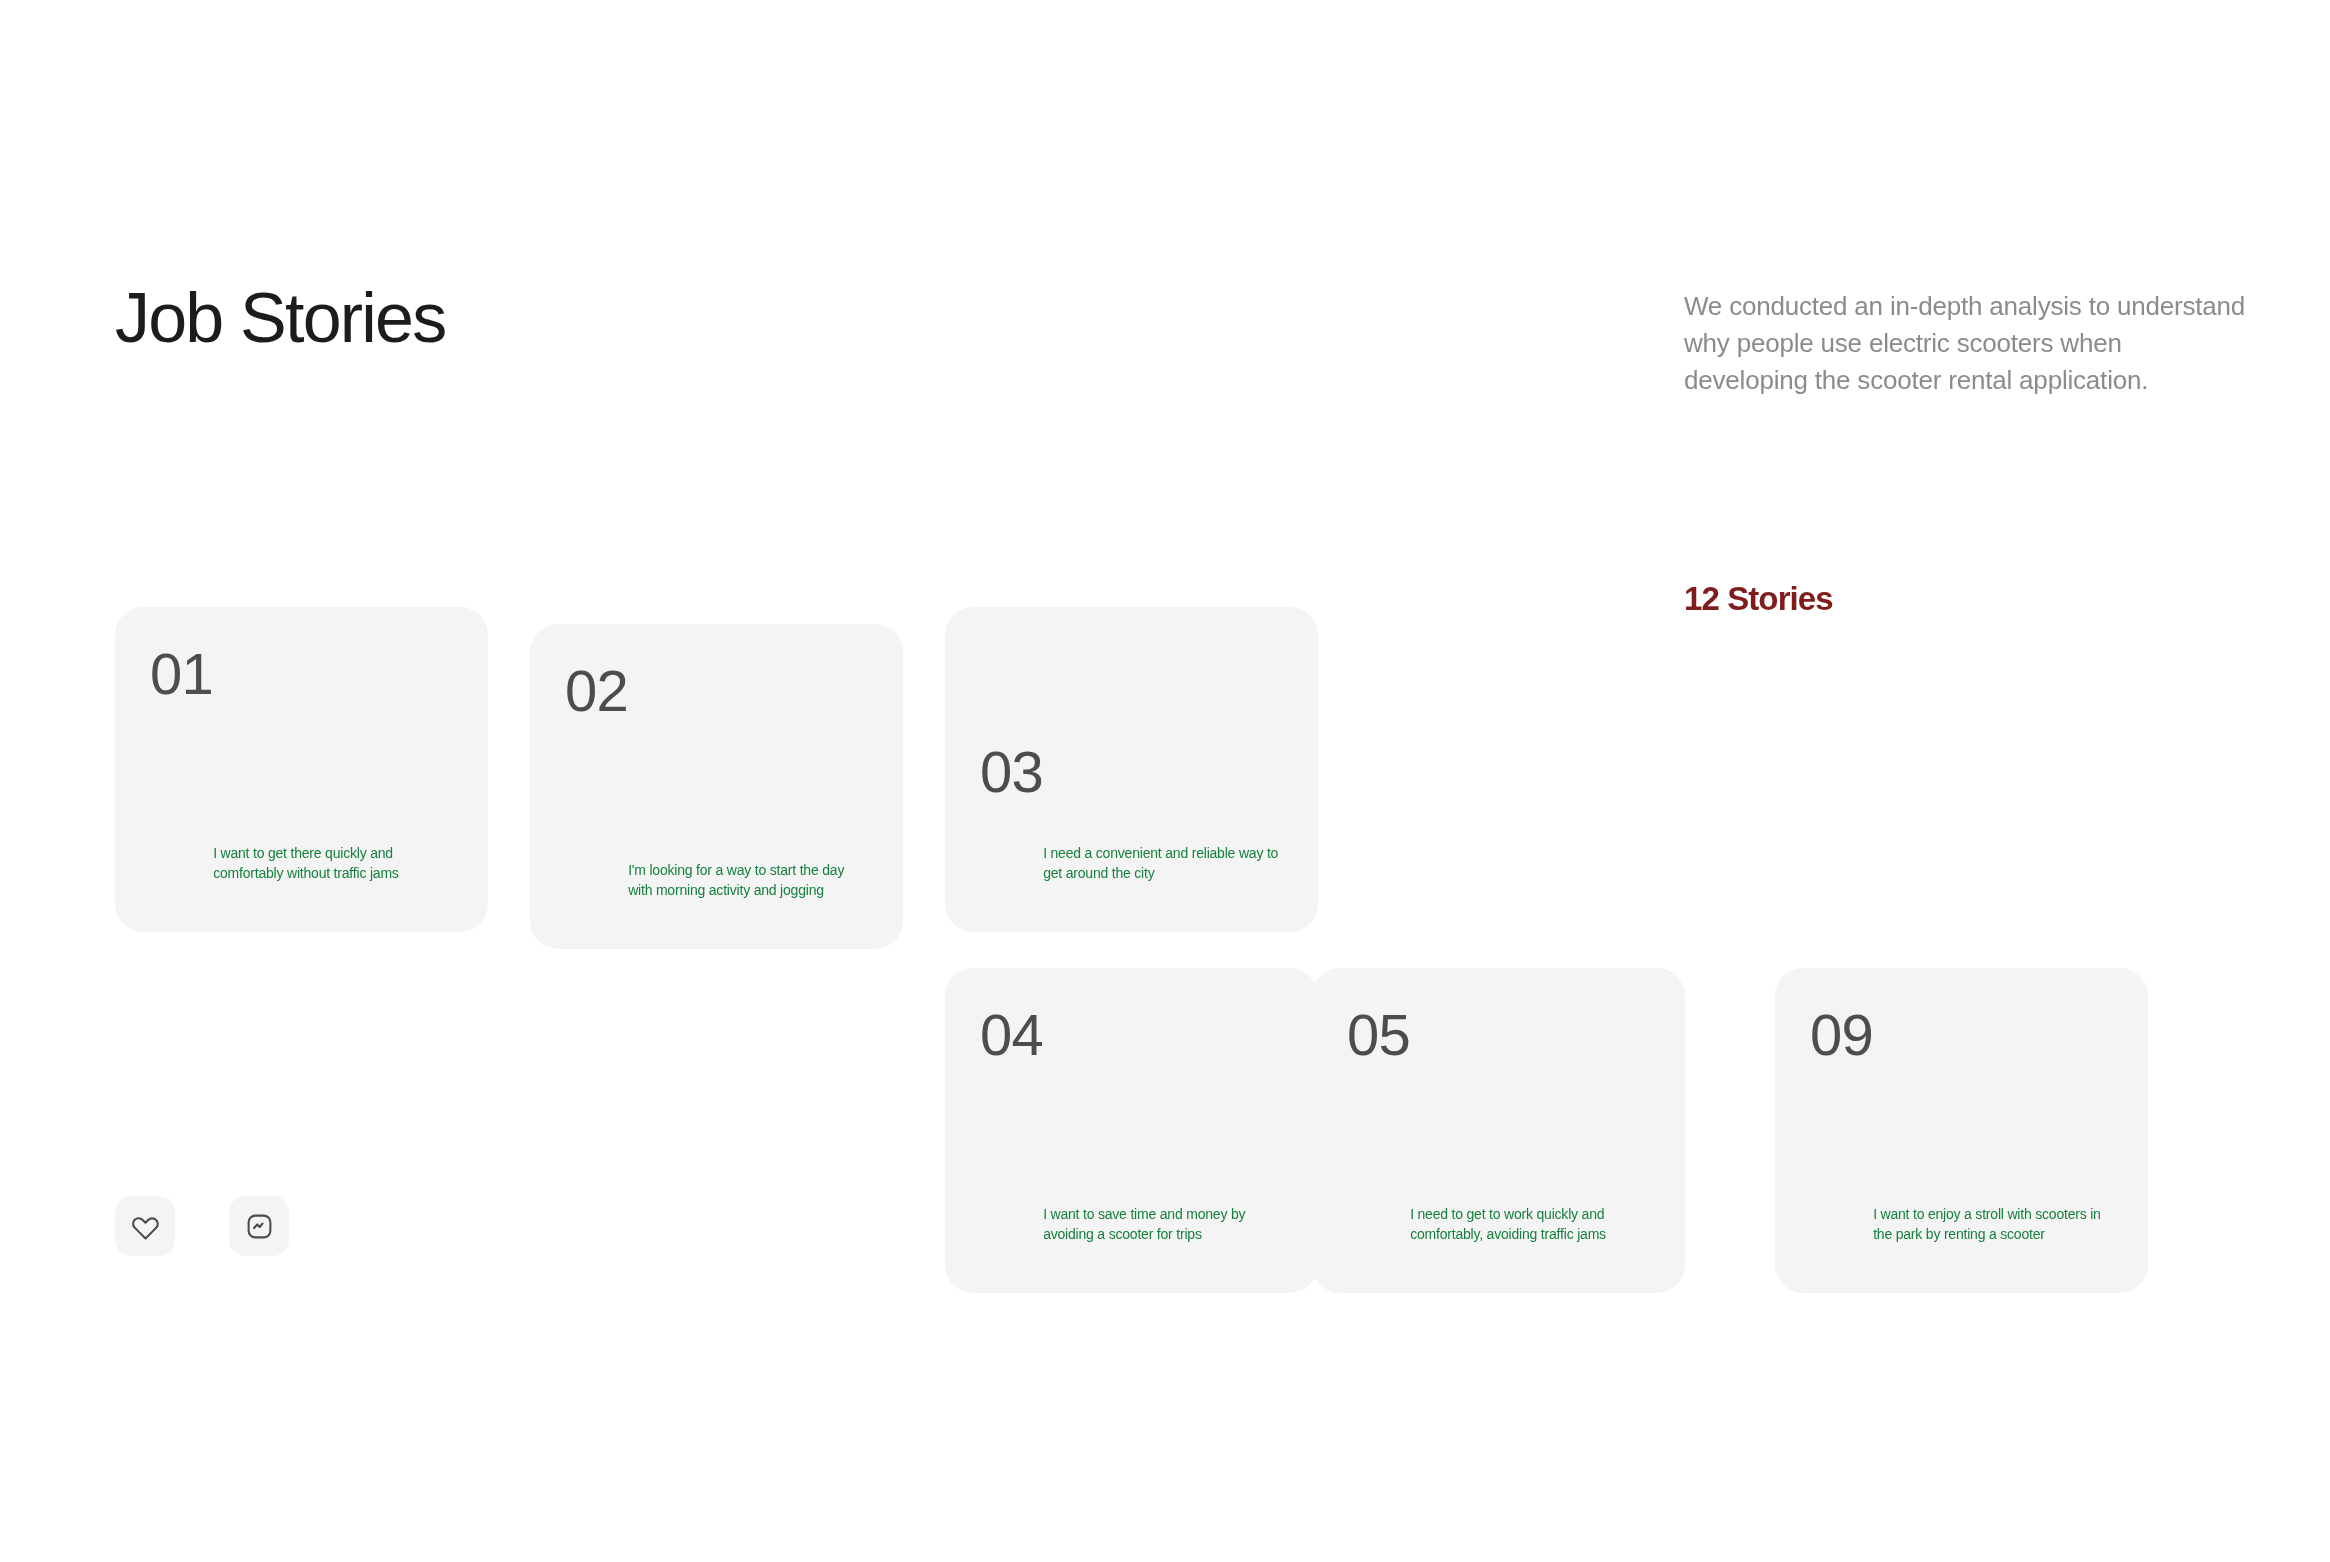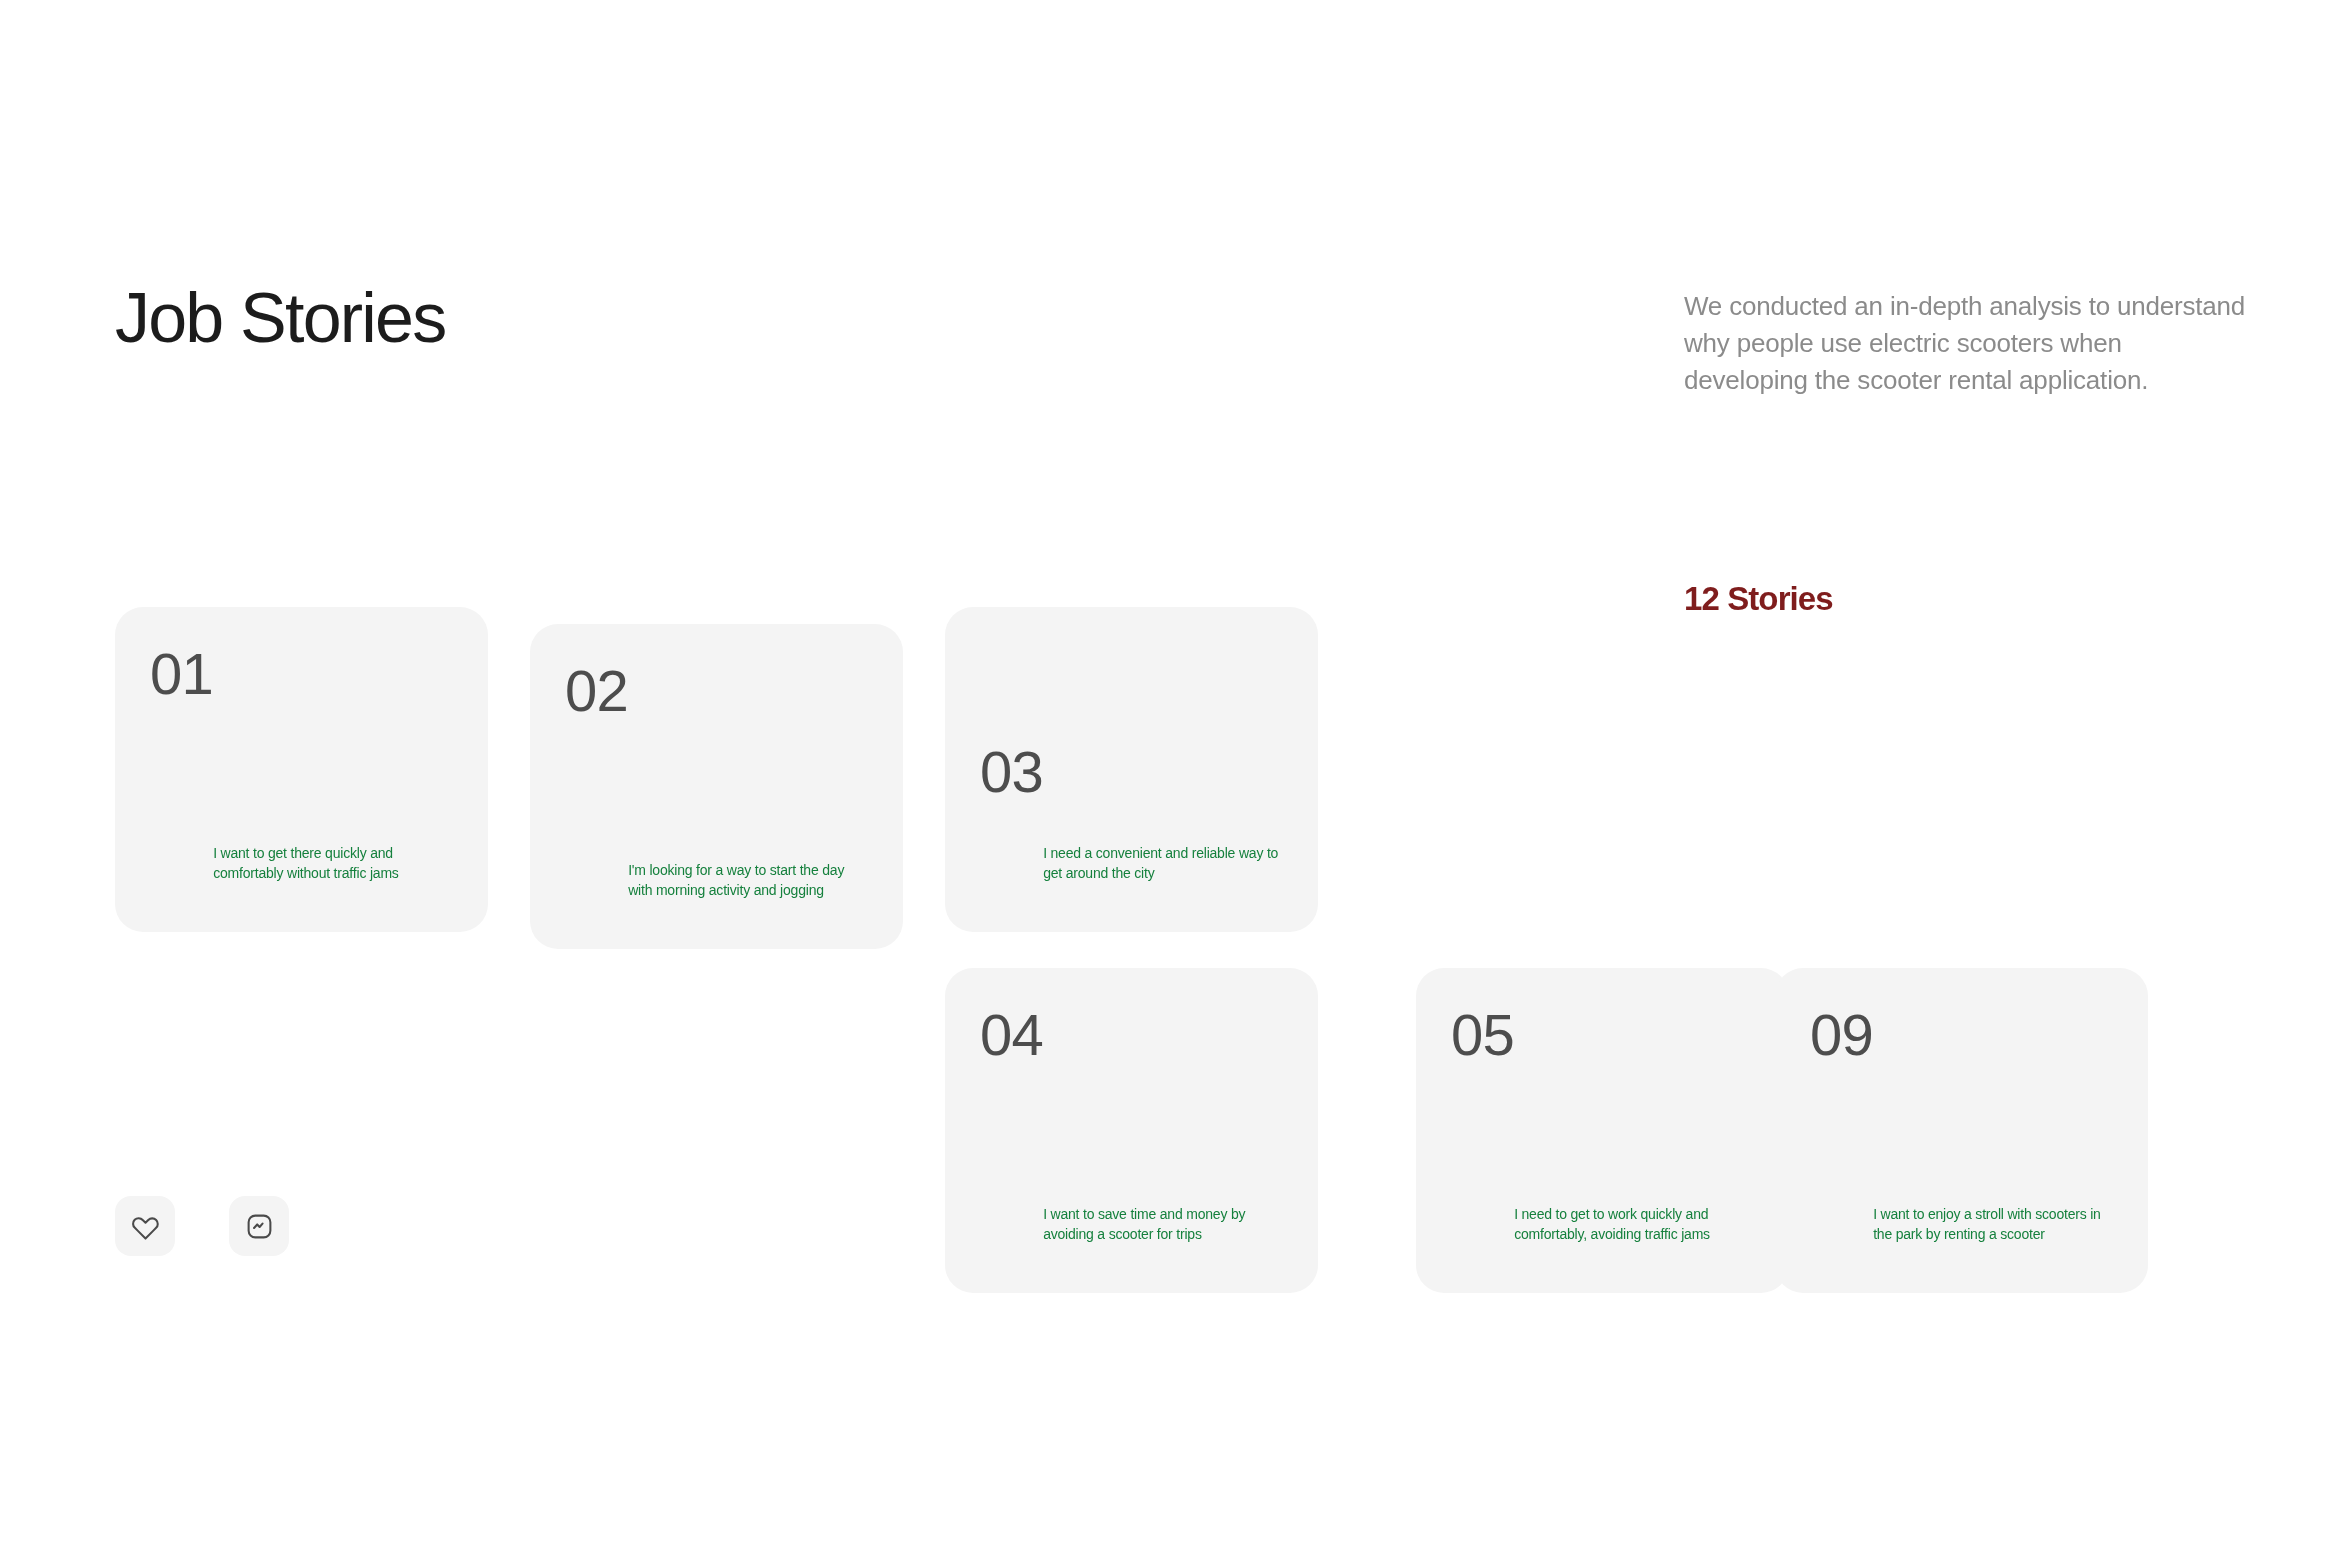--- a/index.html
+++ b/index.html
@@ -86,21 +86,21 @@
     color: #15803d;
     padding-bottom: 16px;
   }
 
   
   .card-1 { left: 115px;  top: 607px; }
   .card-2 { left: 530px;  top: 624px; }
   .card-3 { left: 945px; top: 607px; align-items: center; }
   
   .card-4 { left: 945px; top: 968px; }
-  .card-5 { left: 1416px; top: 968px; }
+  .card-5 { left: 1312px; top: 968px; }
   .card-6 { left: 1775px; top: 968px; }
 
   
   .icon-buttons {
     position: absolute;
     left: 115px;
     top: 1196px;
     display: flex;
     gap: 54px;
   }

